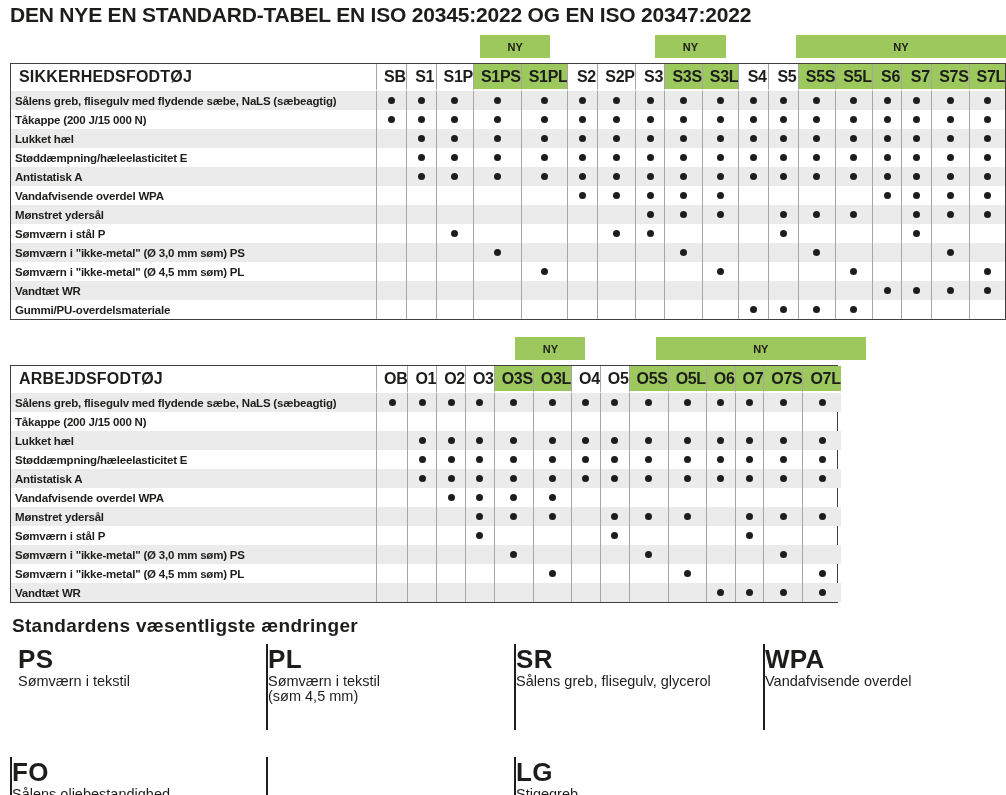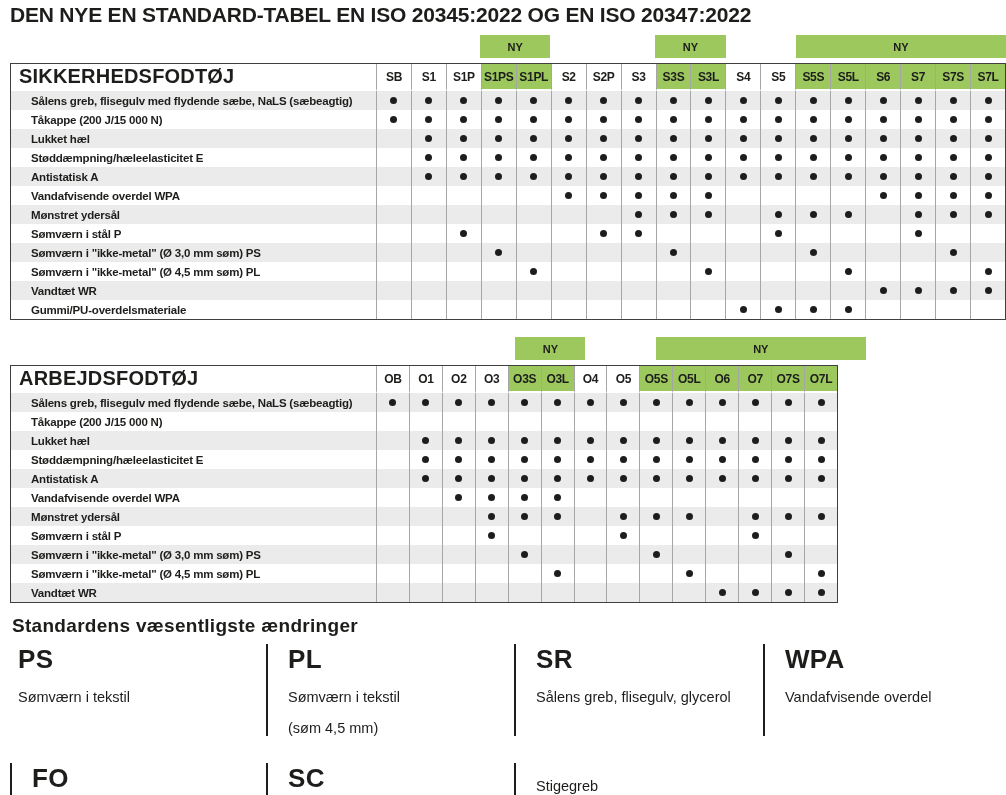--- a/index.html
+++ b/index.html
@@ -24,47 +24,47 @@
     background:var(--green);display:flex;align-items:center;justify-content:center;
     font-weight:bold;font-size:11px;color:var(--ink);
   }
   
   .tbl{
     position:absolute;display:grid;background:#ffffff;
     border:1.5px solid var(--frame);box-sizing:border-box;
   }
   .hcell{
     display:flex;align-items:center;justify-content:center;
-    font-weight:bold;font-size:12px;letter-spacing:-0.3px;
-    border-bottom:2px solid #ffffff;box-sizing:border-box;white-space:nowrap;
+    font-weight:bold;font-size:16px;letter-spacing:-0.3px;
+    border-bottom:2px solid #ffffff;box-sizing:border-box;white-space:nowrap;padding-left:7px;
   }
   .hcell.green{background:var(--green);}
-  .hcell.hlabel{justify-content:flex-start;padding-left:8px;font-size:20px;letter-spacing:0.2px;}
+  .hcell.hlabel{justify-content:flex-start;padding-left:8px;font-size:16px;letter-spacing:0.2px;}
   .cell{display:flex;align-items:center;justify-content:center;box-sizing:border-box;}
   .colsep{border-left:1px solid var(--grid);}
   .rlabel{
-    justify-content:flex-start;padding-left:20px;font-weight:bold;
+    justify-content:flex-start;padding-left:4px;font-weight:bold;
     font-size:11.5px;letter-spacing:-0.2px;white-space:nowrap;overflow:hidden;
   }
   .stripe{background:var(--stripe);}
   .dot{width:7px;height:7px;border-radius:50%;background:var(--ink);}
   
   .legend-heading{
     position:absolute;left:12px;top:615px;font-size:19px;font-weight:bold;letter-spacing:0.3px;
   }
   .legend{
     position:absolute;left:10px;top:644px;width:996px;display:grid;
     grid-template-columns:256px 248px 249px 243px;row-gap:27px;
   }
-  .lcell{padding-left:20px;box-sizing:border-box;border-left:2px solid var(--ink);}
+  .lcell{box-sizing:border-box;border-left:2px solid var(--ink);}
   .lcell.first{padding-left:8px;border-left:none;}
   .lcell.row1{min-height:86px;}
   .lcell.row2{min-height:50px;}
   .lcode{font-size:26px;font-weight:bold;letter-spacing:0.3px;line-height:30px;}
-  .lline{font-size:14.5px;margin-top:16px;line-height:15px;}
+  .lline{font-size:14.5px;margin-top:0;line-height:15px;}
 </style>
 </head>
 <body>
 
 <div class="title">DEN NYE EN STANDARD-TABEL EN ISO 20345:2022 OG EN ISO 20347:2022</div>
 
 <div class="band" id="band-0" style="left: 375px; top: 35px; width: 631px; grid-template-columns: repeat(18, 1fr);">
     <div class="ny" style="grid-column: 4 / 6;">NY</div>
     <div class="ny" style="grid-column: 9 / 11;">NY</div>
     <div class="ny" style="grid-column: 13 / 19;">NY</div>
@@ -935,18 +935,18 @@
     </div>
     <div class="lcell row1">
       <div class="lcode">WPA</div>
       <div class="lline">Vandafvisende overdel</div>
     </div>
     <div class="lcell row2">
       <div class="lcode">FO</div>
       <div class="lline">Sålens oliebestandighed</div>
     </div>
     <div class="lcell row2">
-      <div class="lcode">SC</div>
     </div>
     <div class="lcell row2">
+      <div class="lcode">LG</div>
       <div class="lline">Stigegreb</div>
     </div>
   </div>
 
 </body></html>

